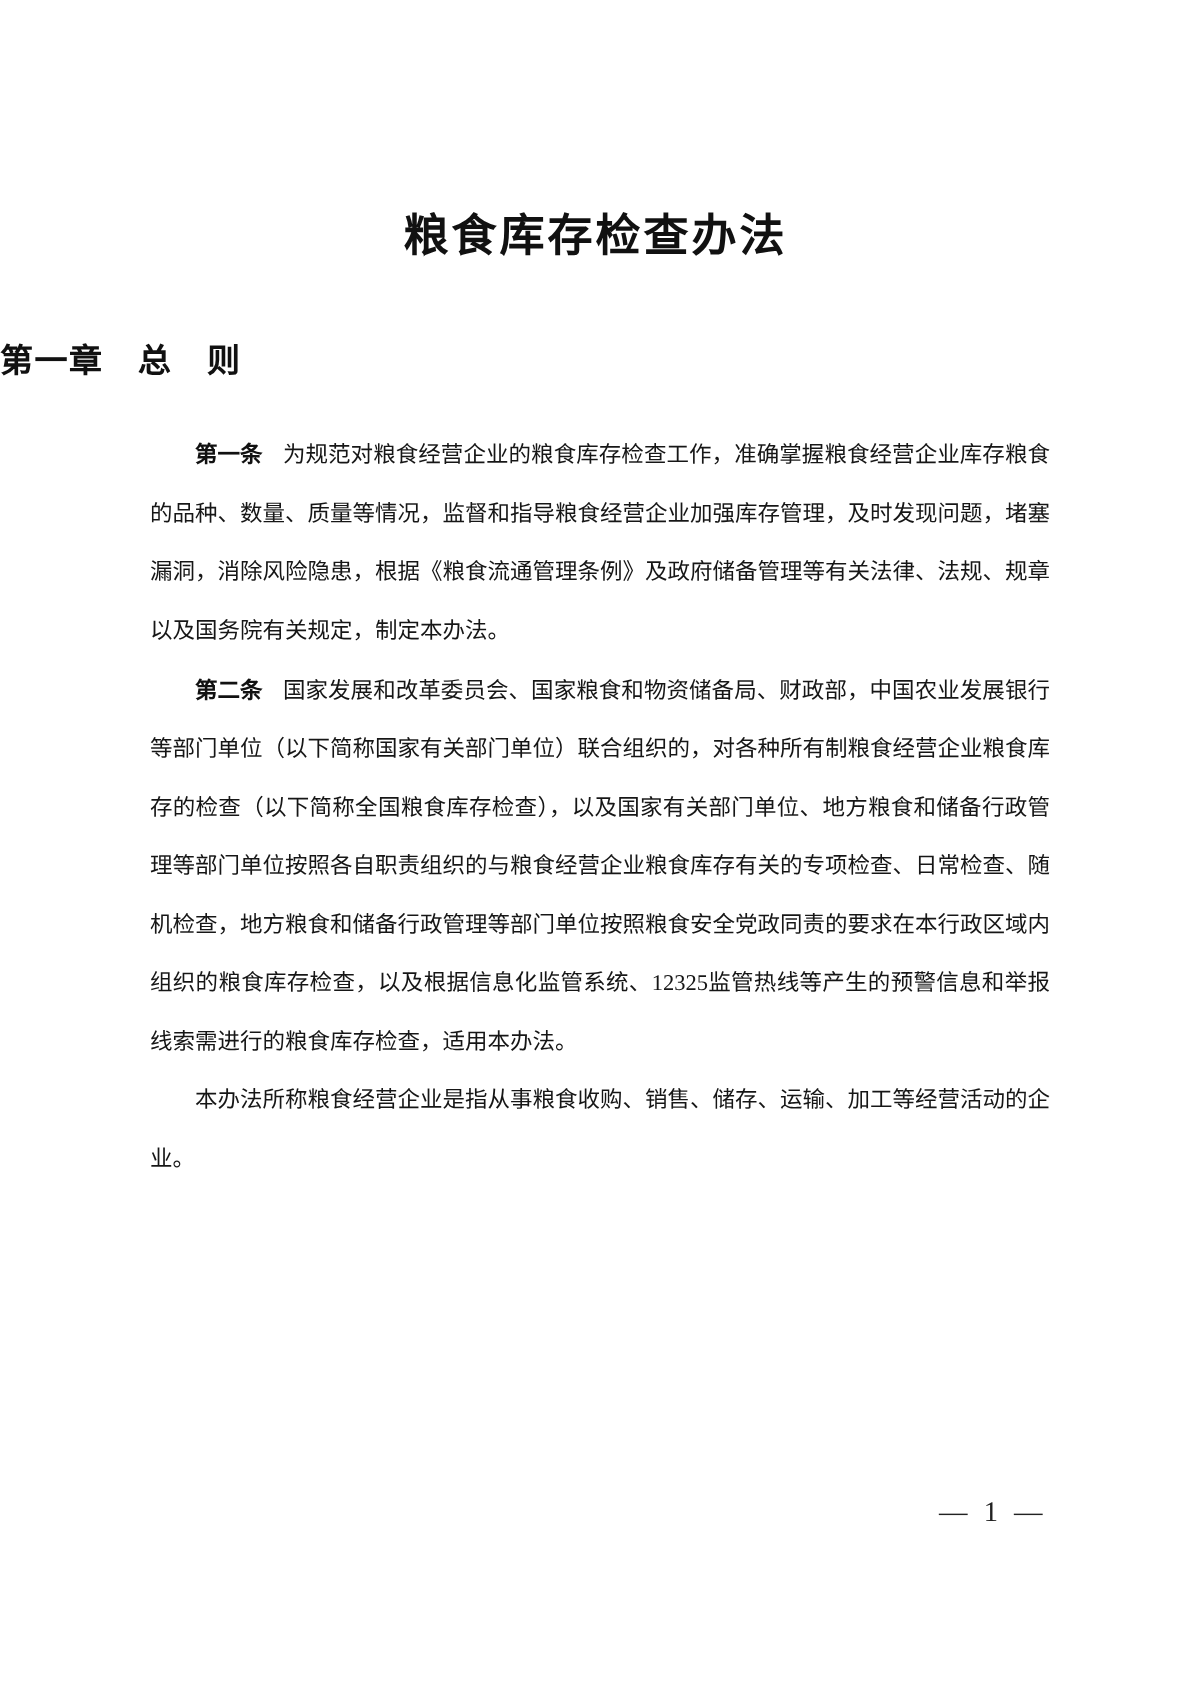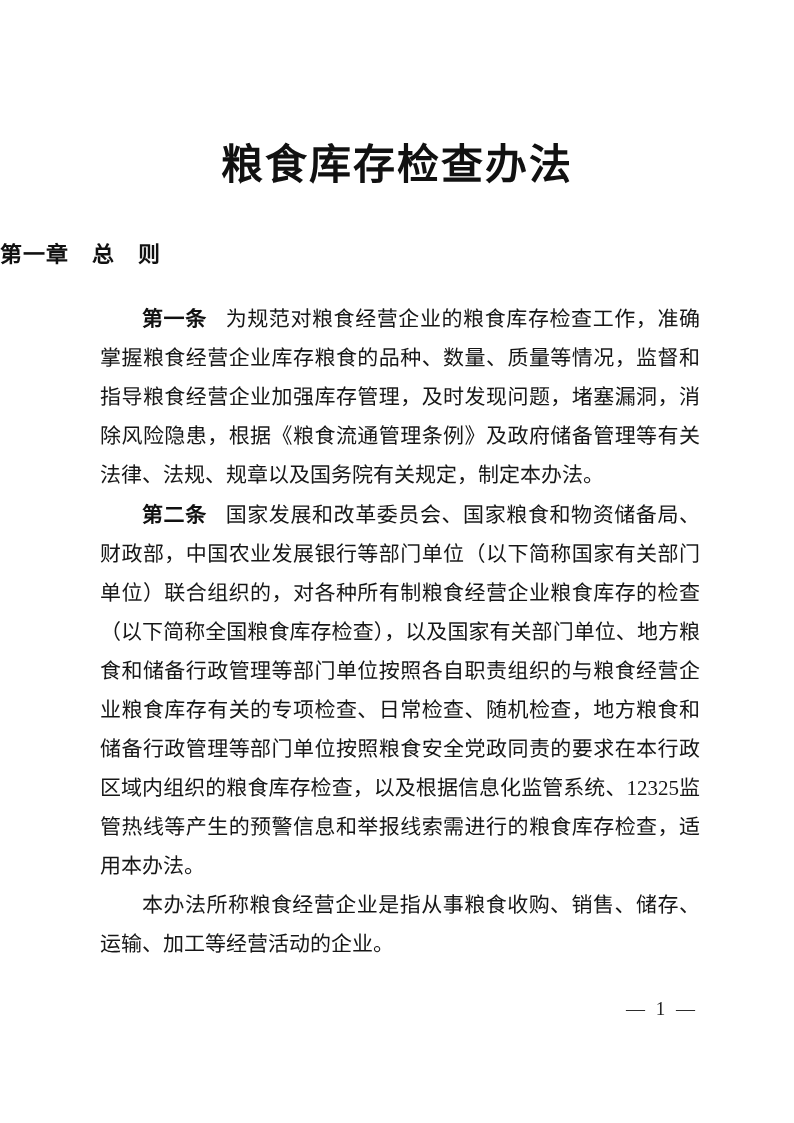--- a/index.html
+++ b/index.html
@@ -13,40 +13,40 @@
     height: 1123px;
     margin: 0 auto;
     background: #ffffff;
     color: #1a1a1a;
     overflow: hidden;
     font-family: "Liberation Serif", "DejaVu Serif", serif;
   }
   .doc-title {
     margin-top: 140px;
     text-align: center;
-    font-size: 42px;
+    font-size: 30px;
     font-weight: bold;
     line-height: 1.2;
     letter-spacing: 2px;
     color: #111111;
     font-family: "Liberation Serif", "DejaVu Serif", serif;
   }
   .chapter-heading {
     margin-top: 52px;
     text-align: left;
     font-size: 22px;
     font-weight: bold;
     line-height: 1.2;
     letter-spacing: 1px;
     color: #111111;
     font-family: "Liberation Sans", "DejaVu Sans", sans-serif;
   }
   .body-text {
     margin: 30px 94px 0 100px;
-    font-size: 21px;
+    font-size: 15px;
     line-height: 39px;
     text-align: justify;
     text-justify: inter-ideograph;
     color: #161616;
   }
   .body-text p {
     margin: 0;
     padding: 0;
     text-indent: 2em;
   }

